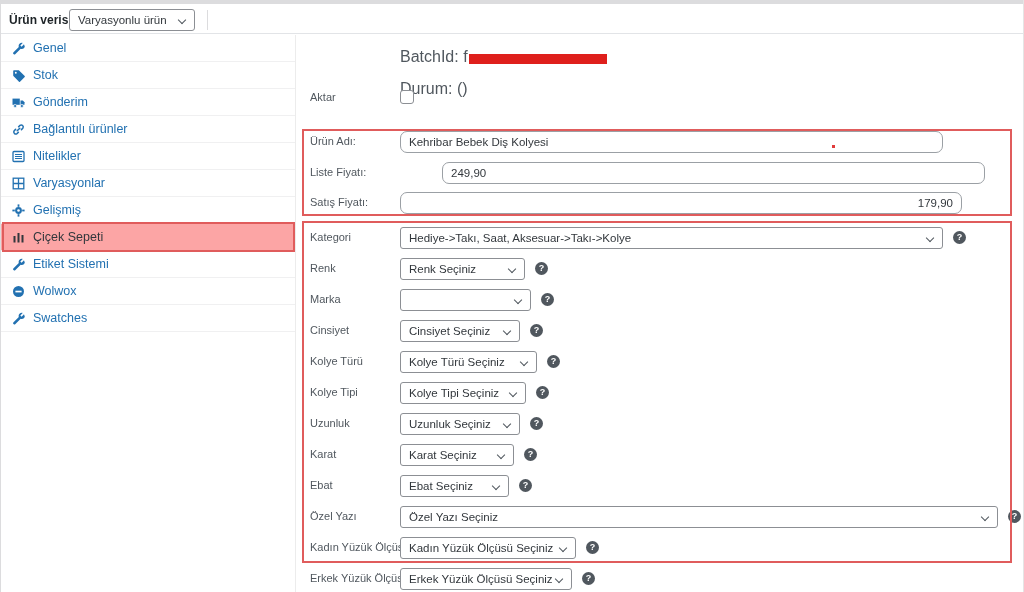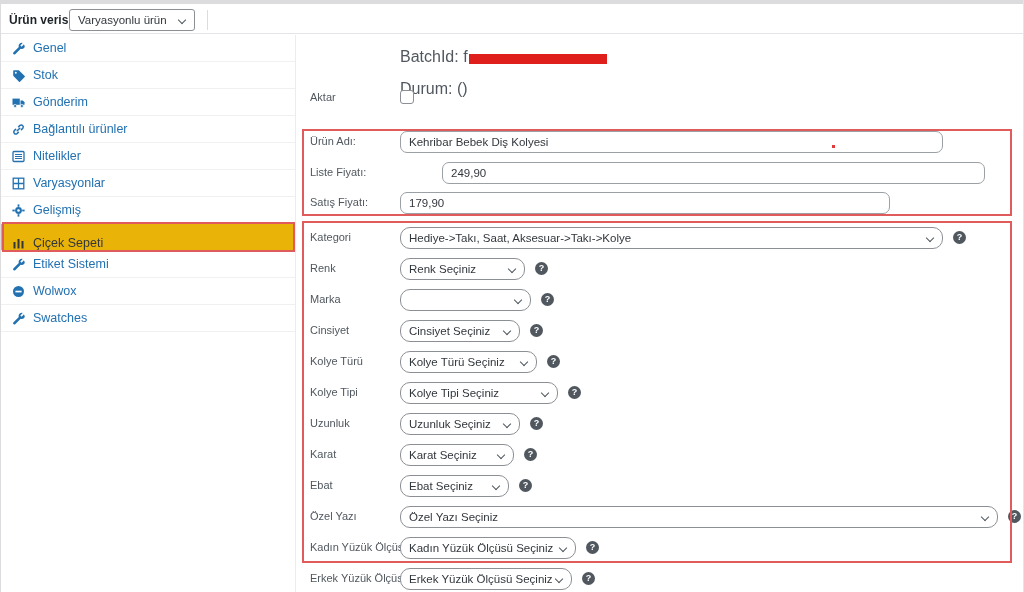--- a/index.html
+++ b/index.html
@@ -14,34 +14,34 @@
   
   .pd-header { position:absolute; top:4px; left:0; right:0; height:30px; background:#fff; border-bottom:1px solid #e2e4e7; }
   .pd-title { position:absolute; left:9px; top:9px; font-size:12px; font-weight:bold; color:#1d2327; }
   .hdr-select { position:absolute; left:69px; top:5px; width:126px; height:22px; border:1px solid #8c8f94; border-radius:3px; background:#fff; }
   .hdr-select .sel-text { display:block; line-height:20px; padding-left:8px; font-size:11.5px; color:#32373c; }
   .hdr-sep { position:absolute; left:207px; top:6px; width:1px; height:20px; background:#dcdcde; }
 
   
   .sidebar { position:absolute; top:35px; left:0; width:296px; bottom:0; background:#fff; border-right:1px solid #ececec; }
   .sb-item { height:27px; display:flex; align-items:center; gap:8px; padding-left:12px; border-bottom:1px solid #f0f0f1; color:#2271b1; font-size:12.5px; cursor:pointer; background:#fff; }
-  .sb-item.active { background:#eab308; color:#32373c;align-items:flex-end; }
+  .sb-item.active { background:#fca5a5; color:#32373c; }
   .sb-icon { width:13px; height:13px; display:inline-flex; flex:0 0 13px; }
   .sb-icon svg { width:13px; height:13px; }
 
   
   .main { position:absolute; top:35px; left:296px; right:0; bottom:0; background:#fff; }
   .row { position:absolute; left:0; right:0; height:26px; }
   .flabel { position:absolute; left:14px; top:4px; font-size:11px; color:#50575e; white-space:nowrap; }
   .fields { position:absolute; left:104px; top:0; white-space:nowrap; }
   .plain-text { font-size:16px; color:#50575e; }
   .redaction { display:inline-block; width:138px; height:10px; background:#df1f1c; vertical-align:middle; margin-left:1px; }
   .checkbox { display:inline-block; width:14px; height:14px; border:1px solid #8c8f94; border-radius:3px; background:#fff; cursor:pointer; }
   .tinput { height:22px; border:1px solid #9ba0a5; border-radius:7px; padding:0 8px; font-size:11.5px; color:#32373c; font-family:"Liberation Sans",sans-serif; background:#fff; }
-  .sel { position:relative; display:inline-block; height:22px; border:1px solid #8c8f94; border-radius:10px; background:#fff; vertical-align:top; cursor:pointer; }
+  .sel { position:relative; display:inline-block; height:22px; border:1px solid #8c8f94; border-radius:3px; background:#fff; vertical-align:top; cursor:pointer; }
   .sel .sel-text { display:block; line-height:20px; padding:0 24px 0 8px; font-size:11.5px; color:#32373c; overflow:hidden; }
   .chev { position:absolute; right:9px; top:7px; width:6px; height:6px; border-right:1.6px solid #50575e; border-bottom:1.6px solid #50575e; transform:rotate(45deg); }
   .help { display:inline-block; width:13px; height:13px; margin-left:10px; margin-top:4px; border-radius:50%; background:#50575e; color:#fff; font-size:9px; font-weight:bold; text-align:center; line-height:13px; vertical-align:top; cursor:pointer; }
 
   
   .ann { position:absolute; border:2px solid #e05c5c; pointer-events:none; }
   .red-dot { position:absolute; left:832px; top:145px; width:3px; height:3px; background:#e03b3b; }
 </style>
 </head>
 <body>
@@ -199,21 +199,21 @@
   <div class="row" style="top:127px">
     <span class="flabel">Liste Fiyatı:</span>
     <div class="fields">
       <input class="tinput" style="width: 543px; margin-left: 42px;" value="249,90">
     </div>
   </div>
 
   <div class="row" style="top:157px">
     <span class="flabel">Satış Fiyatı:</span>
     <div class="fields">
-      <input class="tinput" style="width: 490px;" value="179,90">
+      <input class="tinput" style="width: 562px; text-align: right;" value="179,90">
     </div>
   </div>
 
   <div class="row" style="top:192px">
     <span class="flabel">Kategori</span>
     <div class="fields">
       <div class="sel" style="width:543px">
         <span class="sel-text">Hediye-&gt;Takı, Saat, Aksesuar-&gt;Takı-&gt;Kolye</span>
         <span class="chev"></span>
       </div><span class="help">?</span>
@@ -255,21 +255,21 @@
       <div class="sel" style="width:137px">
         <span class="sel-text">Kolye Türü Seçiniz</span>
         <span class="chev"></span>
       </div><span class="help">?</span>
     </div>
   </div>
 
   <div class="row" style="top:347px">
     <span class="flabel">Kolye Tipi</span>
     <div class="fields">
-      <div class="sel" style="width:158px">
+      <div class="sel" style="width:126px">
         <span class="sel-text">Kolye Tipi Seçiniz</span>
         <span class="chev"></span>
       </div><span class="help">?</span>
     </div>
   </div>
 
   <div class="row" style="top:378px">
     <span class="flabel">Uzunluk</span>
     <div class="fields">
       <div class="sel" style="width:120px">

